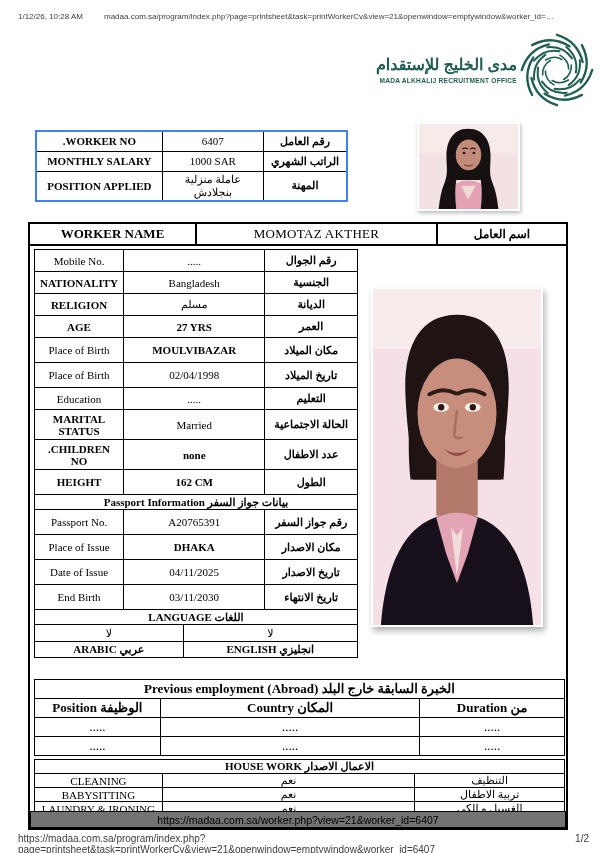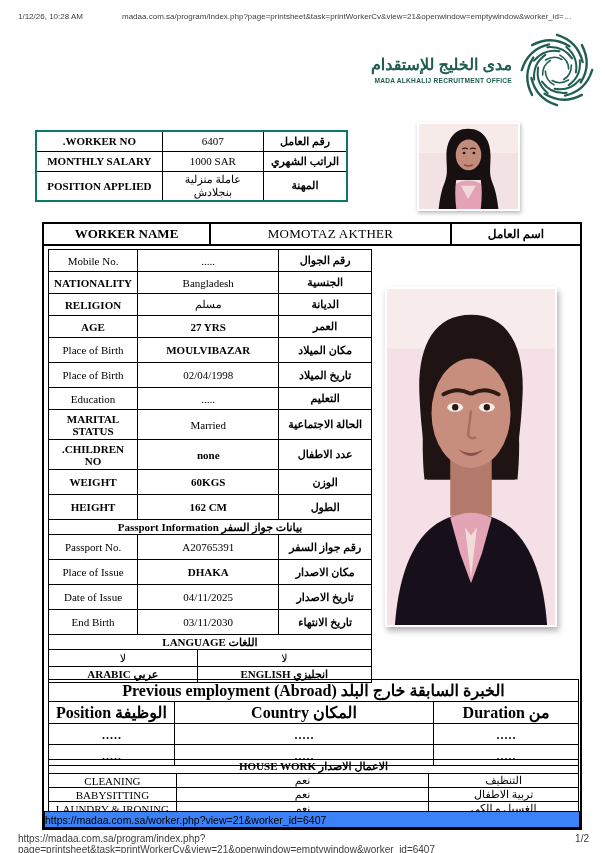--- a/index.html
+++ b/index.html
@@ -3,88 +3,88 @@
 <meta charset="utf-8">
 <style>
   *{box-sizing:border-box;margin:0;padding:0}
   html,body{width:605px;height:853px}
   body{position:relative;background:#fff;color:#000;font-family:"Liberation Serif",serif;overflow:hidden}
 
   
   .phdr{position:absolute;top:12px;left:18px;right:14px;display:flex;align-items:flex-start;
         font-family:"Liberation Sans",sans-serif;font-size:8px;color:#3d3d3d}
   .phdr .pdate{width:86px;flex:0 0 auto}
-  .phdr .purl{margin-left:18px;white-space:nowrap;overflow:hidden}
+  .phdr .purl{white-space:nowrap;overflow:hidden}
   .pfoot{position:absolute;top:833px;left:18px;right:16px;display:flex;justify-content:space-between;
          font-family:"Liberation Sans",sans-serif;font-size:10px;color:#3d3d3d}
 
   
   .brand{position:absolute;top:30px;right:8px;display:flex;align-items:center}
-  .brand-text{text-align:right;margin-right:5px}
+  .brand-text{text-align:right;}
   .brand-ar{font-size:16px;font-weight:bold;color:#215e52;direction:rtl;line-height:1.1}
   .brand-en{font-size:6.6px;font-weight:bold;color:#215e52;font-family:"Liberation Sans",sans-serif;
             letter-spacing:.25px;margin-top:3px;white-space:nowrap}
   .globe{width:80px;height:80px}
 
   
   table{border-collapse:collapse}
   td{border:1px solid #000;text-align:center;vertical-align:middle;padding:1px 3px}
   .ar{direction:rtl;unicode-bidi:embed}
   .b{font-weight:bold}
 
   
-  .summary{position:absolute;left:35px;top:130px;width:313px;font-size:11px;border:2px solid #0f766e}
+  .summary{position:absolute;left:35px;top:130px;width:313px;font-size:11px;border:2px solid #3b82f6}
   .summary td{height:20px}
   .summary .lbl{width:127px;font-weight:bold}
   .summary .val{width:102px}
   .summary .arb{width:84px;font-weight:bold}
 
   
   .photo-sm{position:absolute;left:417px;top:122px;width:103px;height:89px;background:#fff;padding:2px;
             box-shadow:1px 2px 4px rgba(0,0,0,.28)}
   .photo-lg{position:absolute;top:63px;left:341px;width:172px;height:340px;background:#fff;padding:2px;
             box-shadow:2px 4px 6px rgba(0,0,0,.3)}
   .photo-sm svg,.photo-lg svg{width:100%;height:100%;display:block}
 
   
-  .mainbox{position:absolute;left:42px;top:222px;width:540px;height:608px;border:2px solid #000;overflow:hidden}
+  .mainbox{position:absolute;left:28px;top:222px;width:540px;height:608px;border:2px solid #000;overflow:hidden}
   .wname{display:flex;height:22px;border-bottom:2px solid #000;font-size:13px}
   .wname>div{display:flex;align-items:center;justify-content:center}
   .wn-l{width:167px;border-right:2px solid #000;font-weight:bold}
   .wn-v{flex:1;border-right:2px solid #000;letter-spacing:.3px}
   .wn-a{width:128px;font-weight:bold;font-size:12px}
 
   .leftblock{position:absolute;top:25px;left:4px;width:324px}
   .detail{width:100%;font-size:11px;border:1.5px solid #000}
   .detail .lbl{width:78px}
   .detail .val{width:148px}
   .detail .arb{width:98px;font-weight:bold}
   .h22 td{height:22px}.h25 td{height:25px}.h30 td{height:30px}
   .lbl-narrow{padding:0 13px}
   .sechead td{font-weight:bold;height:15px;padding:0 2px}
   .lang{width:100%;font-size:11px;margin-top:-1px;border:1.5px solid #000}
   .lang td{height:15px}
   .lang .lv{height:17px}
 
   
-  .pemp{position:absolute;top:455px;left:4px;width:531px;font-size:16px;border:1.5px solid #000}
+  .pemp{position:absolute;top:455px;left:4px;width:531px;font-size:13px;border:1.5px solid #000}
   .pemp .tt td{height:14px;font-weight:bold}
   .pemp .ch td{height:14px;font-weight:bold}
   .pemp .dr td{height:16px}
   .pemp .c1{width:126px}.pemp .c2{width:260px}.pemp .c3{width:145px}
 
   
   .hwork{position:absolute;top:535px;left:4px;width:531px;font-size:11px;border:1.5px solid #000}
   .hwork .tt td{height:14px;font-weight:bold}
   .hwork td{height:13px;padding:0 3px}
   .hwork .c1{width:128px}.hwork .c2{width:253px}.hwork .c3{width:150px}
 
   
-  .wlink{position:absolute;left:0;bottom:0;width:100%;height:17px;background:#3b82f6;border:1.5px solid #000;
-         display:flex;align-items:center;
+  .wlink{position:absolute;left:0;bottom:0;width:100%;height:17px;background:#737373;border:1.5px solid #000;
+         display:flex;align-items:center;justify-content:center;
          font-family:"Liberation Sans",sans-serif;font-size:10.5px}
 </style>
 </head>
 <body>
 
 <div class="phdr">
   <span class="pdate">1/12/26, 10:28 AM</span>
   <span class="purl">madaa.com.sa/program/index.php?page=printsheet&amp;task=printWorkerCv&amp;view=21&amp;openwindow=emptywindow&amp;worker_id=…</span>
 </div>
 
@@ -213,25 +213,20 @@
         <td class="lbl b lbl-narrow">MARITAL STATUS</td>
         <td class="val">Married</td>
         <td class="arb ar">الحالة الاجتماعية</td>
       </tr>
       <tr class="h30">
         <td class="lbl b lbl-narrow">.CHILDREN NO</td>
         <td class="val b">none</td>
         <td class="arb ar">عدد الاطفال</td>
       </tr>
       <tr class="h25">
-        <td class="lbl b">WEIGHT</td>
-        <td class="val b">60KGS</td>
-        <td class="arb ar">الوزن</td>
-      </tr>
-      <tr class="h25">
         <td class="lbl b">HEIGHT</td>
         <td class="val b">162 CM</td>
         <td class="arb ar">الطول</td>
       </tr>
 
       <tr class="sechead">
         <td colspan="3">
           <span>Passport Information</span>
           <span class="ar">بيانات جواز السفر</span>
         </td>

